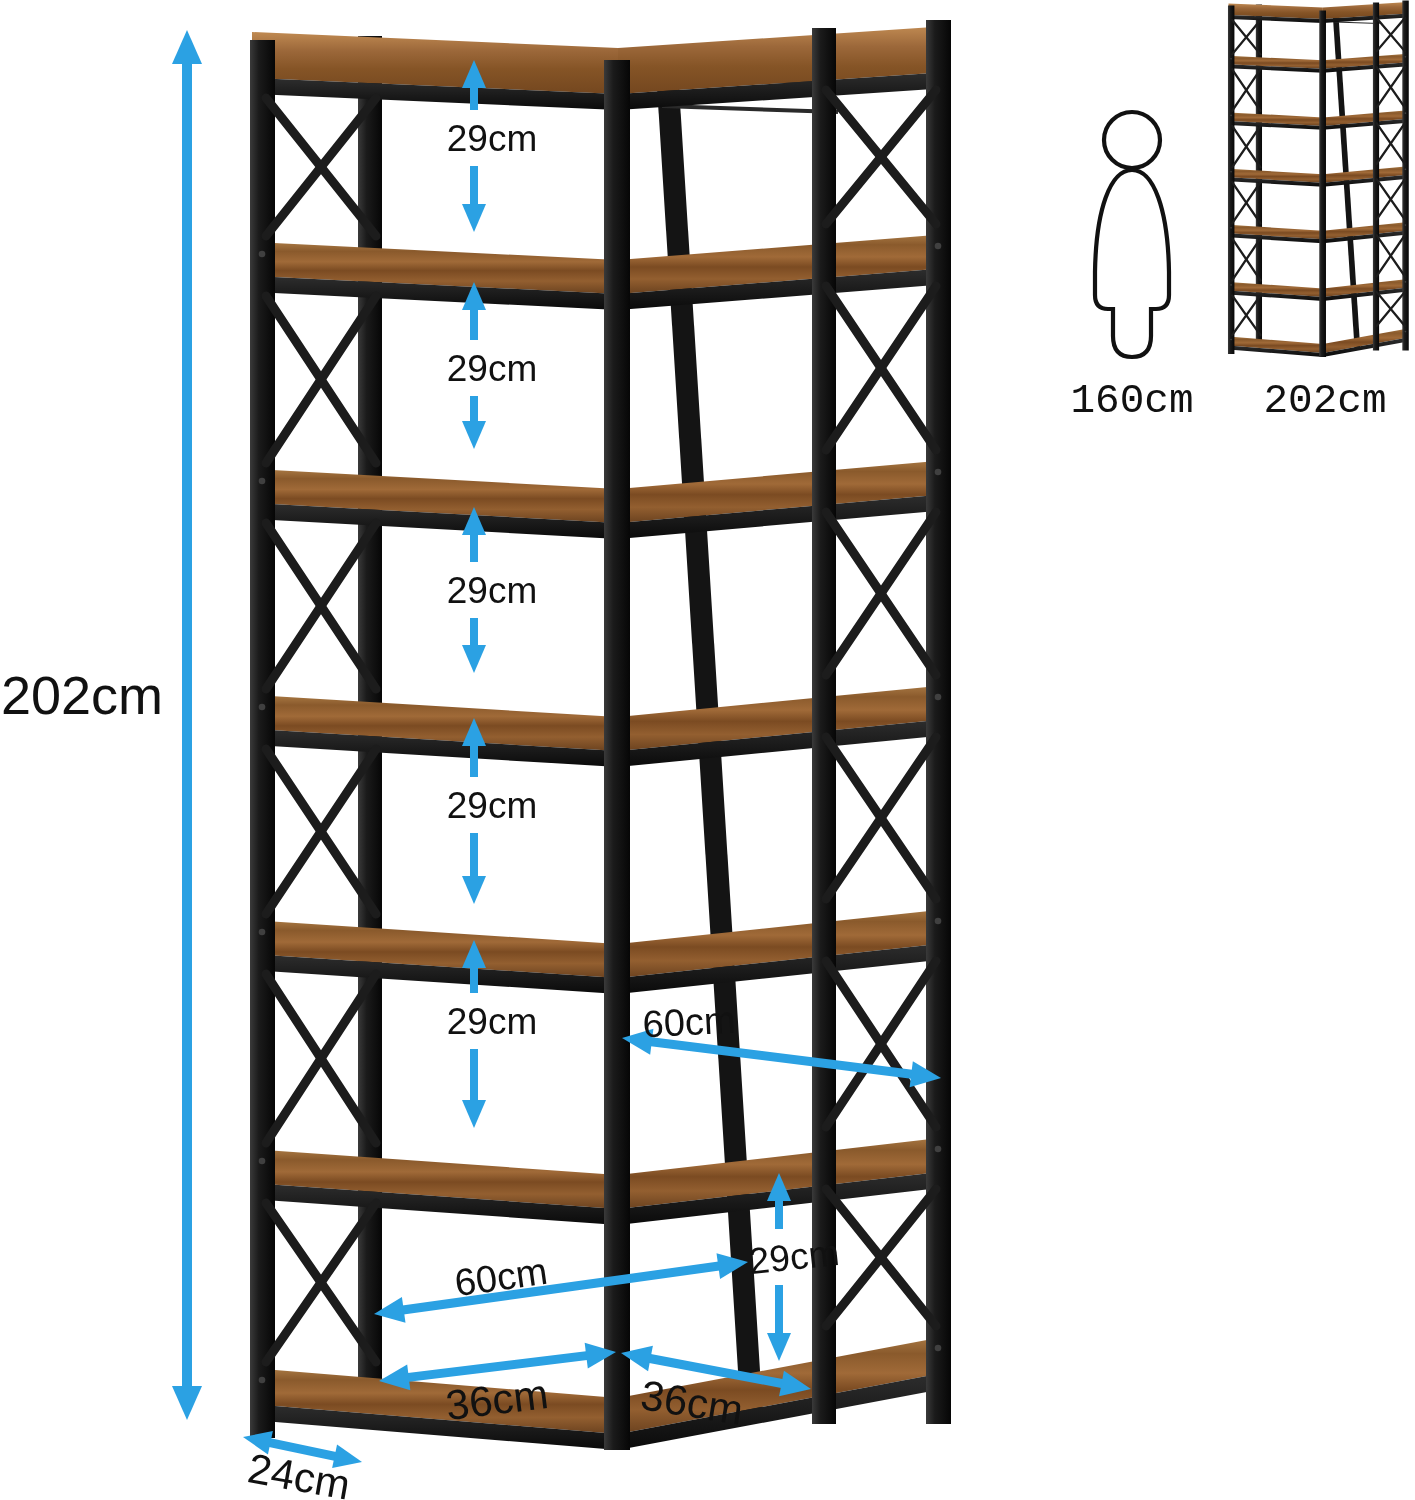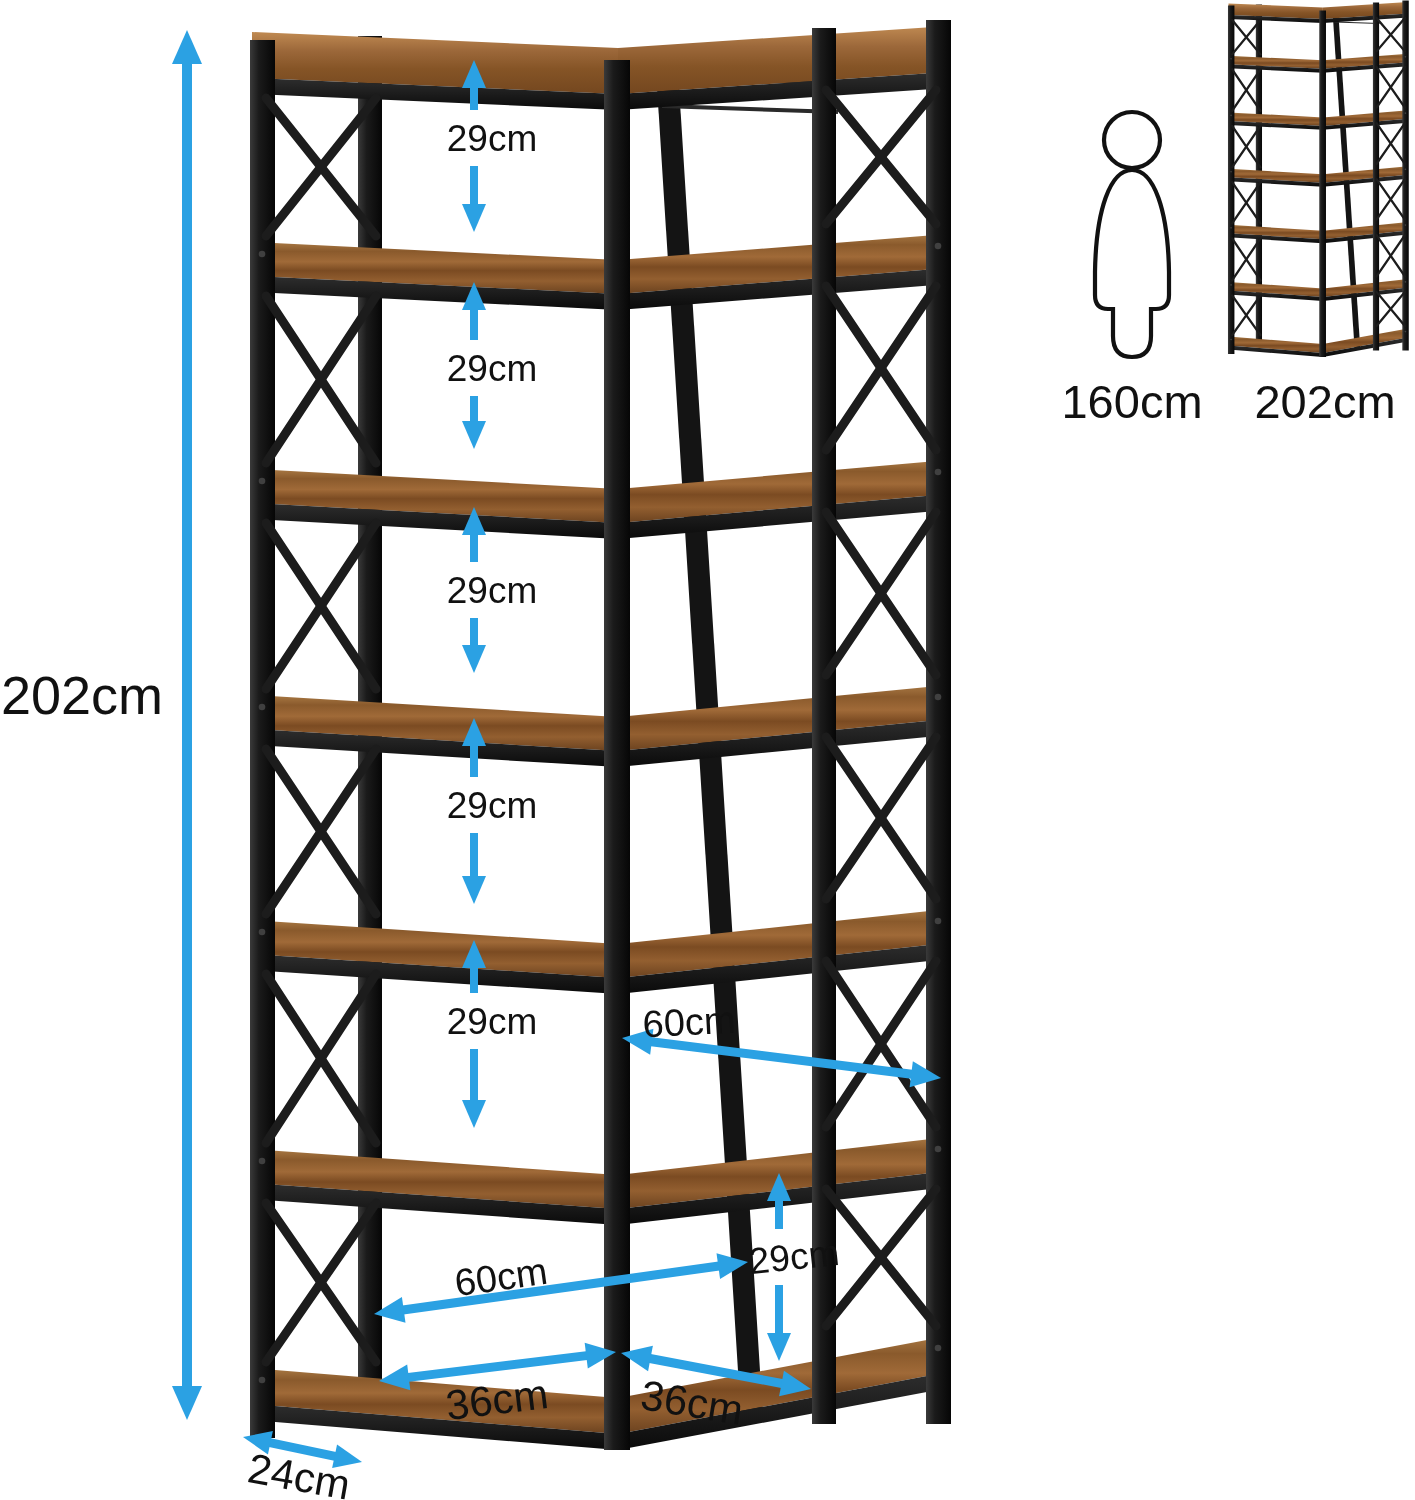--- a/index.html
+++ b/index.html
@@ -9,21 +9,21 @@
   }
   .stage svg{position:absolute;left:0;top:0;}
   .lbl{
     position:absolute;color:#111111;line-height:1;white-space:nowrap;
     font-size:37px;font-weight:400;
     transform:translate(-50%,-50%) rotate(var(--rot,0deg));
   }
   .lbl-xl{font-size:54px;}
   .lbl-md{font-size:38px;}
   .lbl-lg{font-size:42px;}
-  .lbl-ref{font-size:47px;}
+  .lbl-ref{font-size:41px;font-family:Liberation Mono, monospace;}
   .person-line{fill:#ffffff;stroke:#111111;stroke-width:4.2px;}
 </style>
 </head>
 <body>
 
 <div class="stage">
 
   <svg id="scene" width="1415" height="1500" viewBox="0 0 1415 1500" xmlns="http://www.w3.org/2000/svg" xmlns:xlink="http://www.w3.org/1999/xlink">
     <defs>
       <linearGradient id="woodGrad" x1="0" y1="0" x2="0" y2="1">

